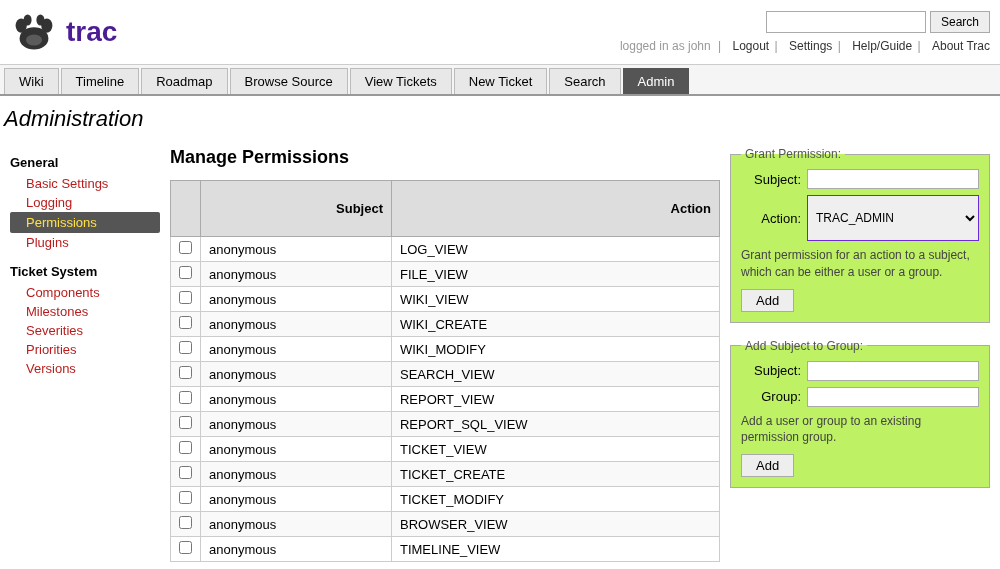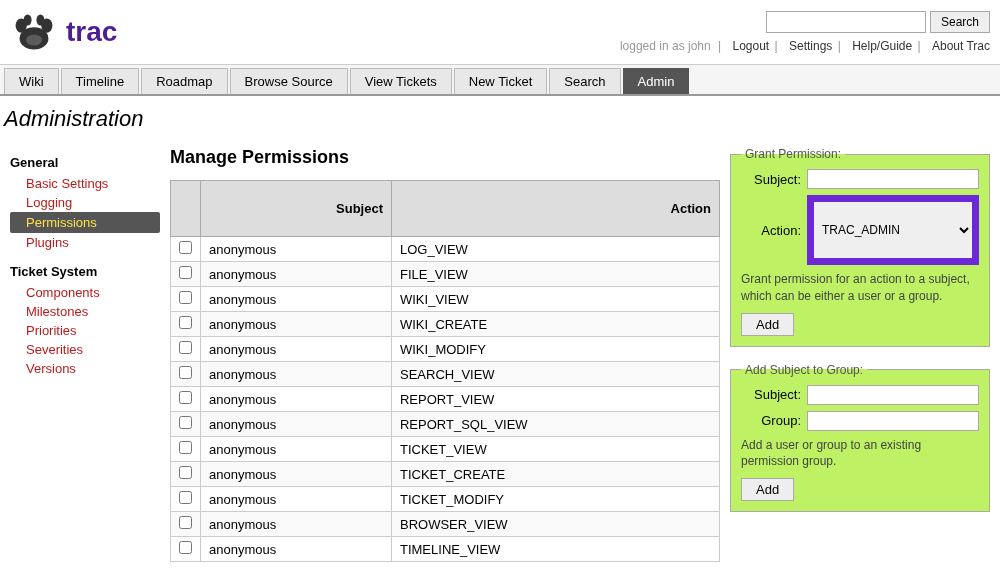--- a/index.html
+++ b/index.html
@@ -275,22 +275,22 @@
 
   <div id="sidebar">
     <div class="sidebar-group-label">General</div>
     <a class="sidebar-item" href="#">Basic Settings</a>
     <a class="sidebar-item" href="#">Logging</a>
     <a class="sidebar-item active" href="#">Permissions</a>
     <a class="sidebar-item" href="#">Plugins</a>
     <div class="sidebar-group-label" style="margin-top:12px;">Ticket System</div>
     <a class="sidebar-item" href="#">Components</a>
     <a class="sidebar-item" href="#">Milestones</a>
+    <a class="sidebar-item" href="#">Severities</a>
     <a class="sidebar-item" href="#">Priorities</a>
-    <a class="sidebar-item" href="#">Severities</a>
     <a class="sidebar-item" href="#">Versions</a>
   </div>
 
   <div id="content">
     <h3>Manage Permissions</h3>
     <table id="permissions-table">
       <thead>
         <tr>
           <th style="width:30px;"></th>
           <th>Subject</th>
@@ -396,21 +396,21 @@
   <div id="right-panels">
 
     <fieldset class="panel-fieldset">
       <legend>Grant Permission:</legend>
       <div class="form-row">
         <label>Subject:</label>
         <input type="text" style="flex: 1 1 0%; padding: 2px 4px; border: 1px solid rgb(170, 170, 170); font-size: 12px;">
       </div>
       <div class="form-row">
         <label>Action:</label>
-        <select style="flex:1; padding:20px 4px; border:7px solid #6d28d9; font-size:12px;">
+        <select style="flex:1; padding:14px 4px; border:1px solid #6d28d9; font-size:12px;">
           <option>TRAC_ADMIN</option>
           <option>BROWSER_VIEW</option>
           <option>FILE_VIEW</option>
           <option>LOG_VIEW</option>
           <option>REPORT_ADMIN</option>
           <option>REPORT_SQL_VIEW</option>
           <option>REPORT_VIEW</option>
           <option>SEARCH_VIEW</option>
           <option>TICKET_ADMIN</option>
           <option>TICKET_CREATE</option>

